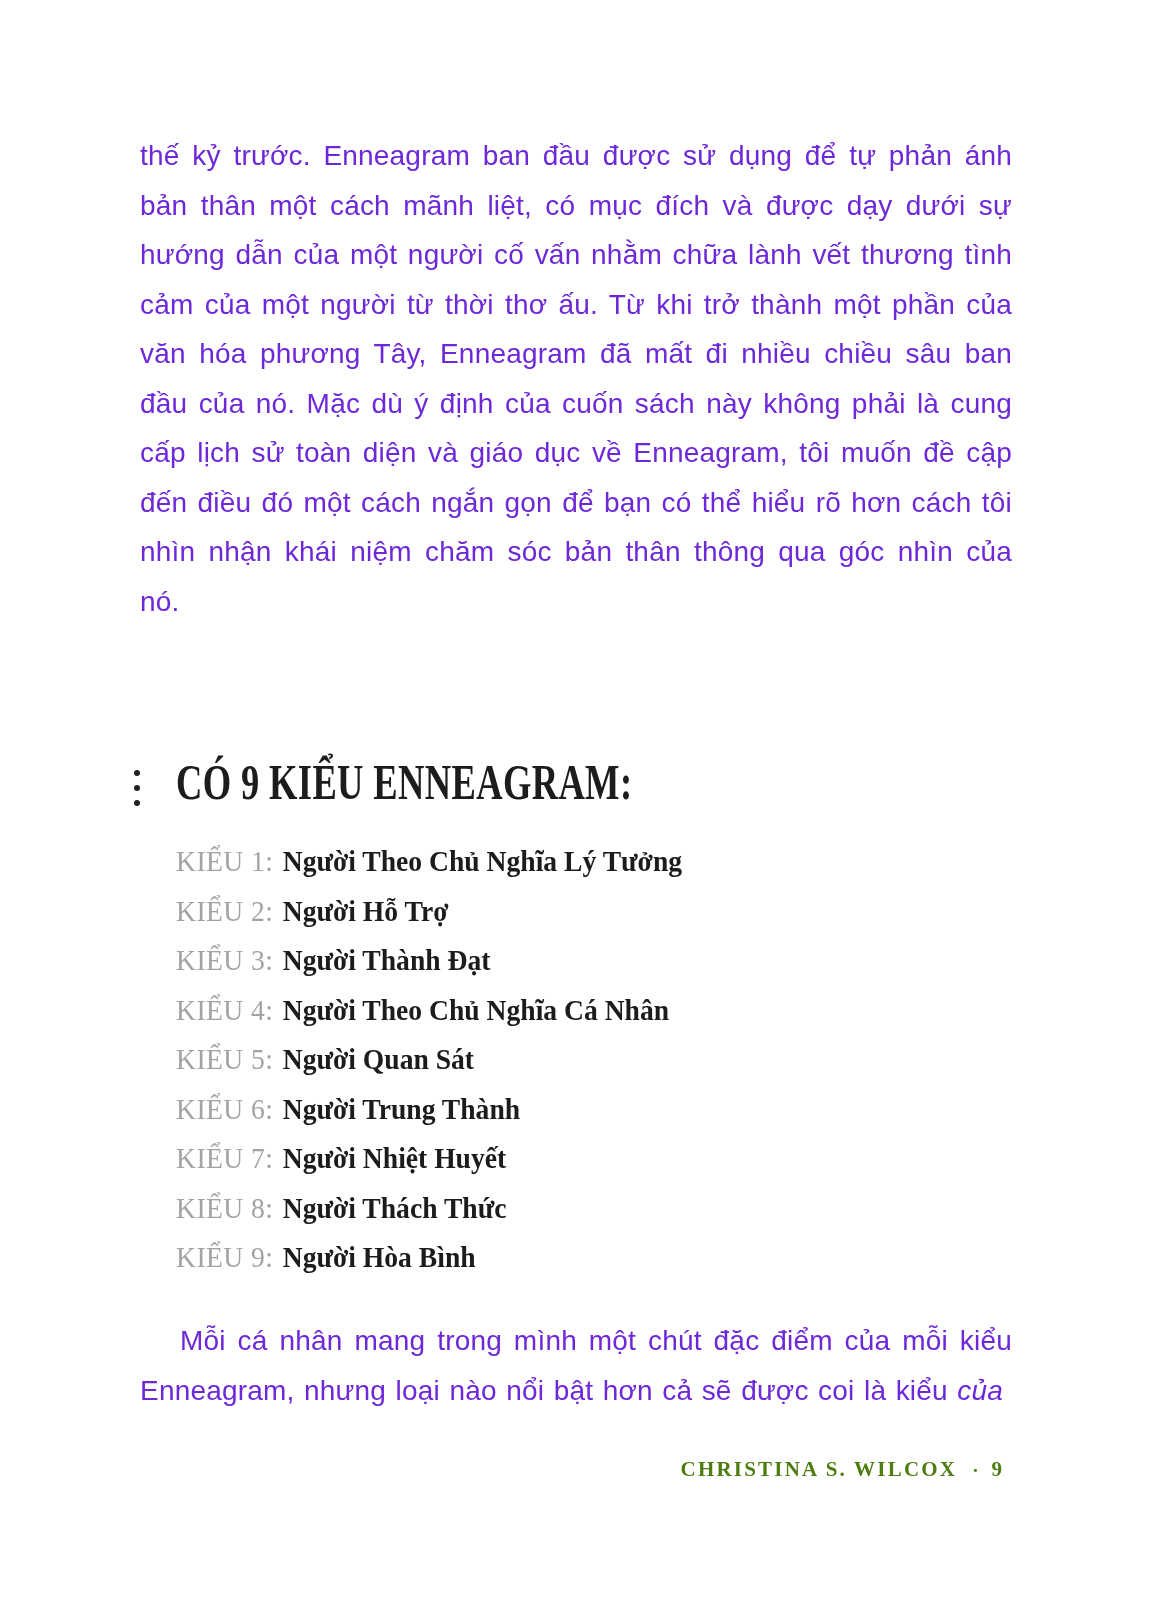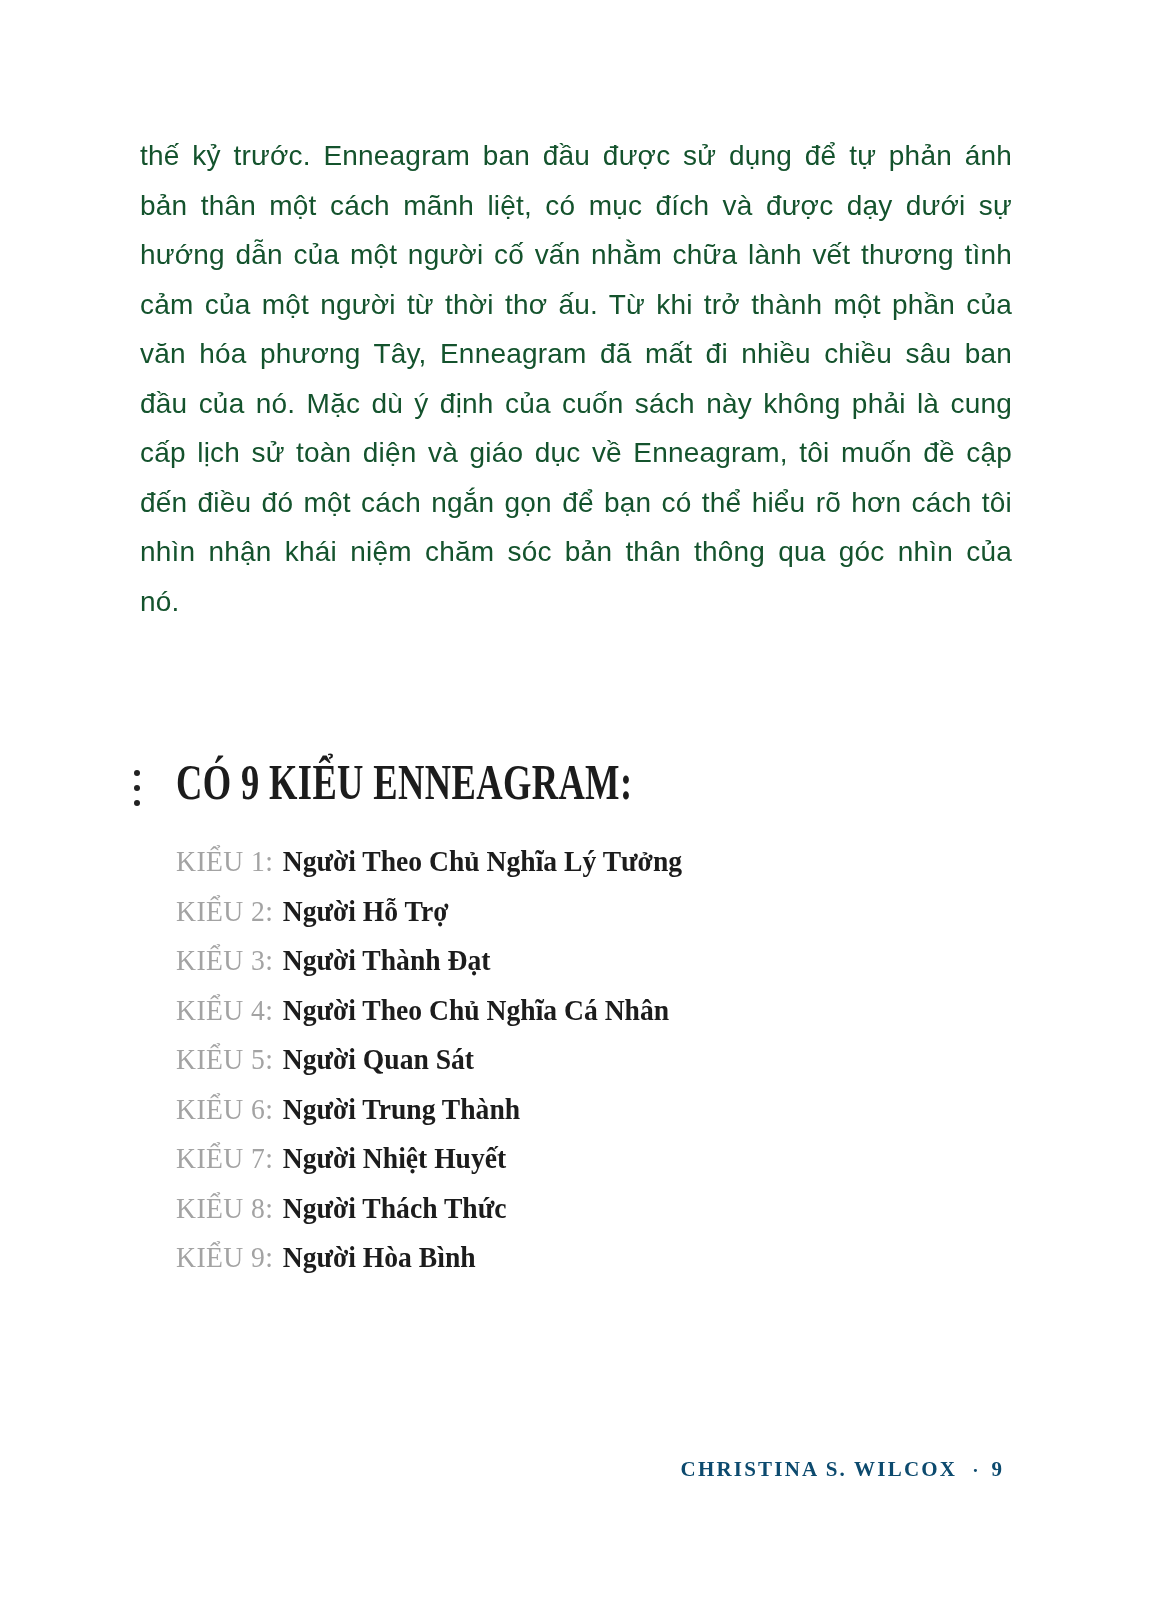--- a/index.html
+++ b/index.html
@@ -12,21 +12,21 @@
   }
   .page {
     position: absolute; inset: 0;
     background: #ffffff;
   }
   .para {
     position: absolute;
     left: 140px; width: 872px;
     font-size: 28px;
     line-height: 49.5px;
-    color: #14532d;
+    color: #6d28d9;
     text-align: justify;
     letter-spacing: 0.2px;
     word-spacing: 1.5px;
   }
   .para1 { top: 131px; }
   .para2 { top: 607px; text-indent: 40px; }
   .para3 { top: 1316px; text-indent: 40px; }
   .para3 em { font-style: italic; }
 
   .dots-col {
@@ -73,21 +73,21 @@
   }
   .type-name {
     color: #1c1c1c;
     font-weight: bold;
   }
   .footer {
     position: absolute;
     top: 1457px; right: 163px;
     font-family: "Liberation Serif", serif;
     font-size: 21px;
-    color: #0c4a6e;
+    color: #4d7c0f;
     font-weight: bold;
     display: inline-flex;
     align-items: flex-end;
   }
   .footer .author { letter-spacing: 2.2px; }
   .footer .sep { margin: 0 13px 0 15px; font-size: 19px; }
   .footer .page-num { letter-spacing: 1px; }
 </style>
 </head>
 <body>
@@ -110,20 +110,21 @@
     <li class="type-row"><span class="type-label">KIỂU 2:</span><span class="type-name">Người Hỗ Trợ</span></li>
     <li class="type-row"><span class="type-label">KIỂU 3:</span><span class="type-name">Người Thành Đạt</span></li>
     <li class="type-row"><span class="type-label">KIỂU 4:</span><span class="type-name">Người Theo Chủ Nghĩa Cá Nhân</span></li>
     <li class="type-row"><span class="type-label">KIỂU 5:</span><span class="type-name">Người Quan Sát</span></li>
     <li class="type-row"><span class="type-label">KIỂU 6:</span><span class="type-name">Người Trung Thành</span></li>
     <li class="type-row"><span class="type-label">KIỂU 7:</span><span class="type-name">Người Nhiệt Huyết</span></li>
     <li class="type-row"><span class="type-label">KIỂU 8:</span><span class="type-name">Người Thách Thức</span></li>
     <li class="type-row"><span class="type-label">KIỂU 9:</span><span class="type-name">Người Hòa Bình</span></li>
   </ul>
 
+  <p class="para para3"><span>Mỗi cá nhân mang trong mình một chút đặc điểm của mỗi kiểu Enneagram, nhưng loại nào nổi bật hơn cả sẽ được coi là kiểu</span> <em>của</em></p>
 
   <div class="footer">
     <span class="author">CHRISTINA S. WILCOX</span>
     <span class="sep">·</span>
     <span class="page-num">9</span>
   </div>
 
 </div>
 
 </body></html>

